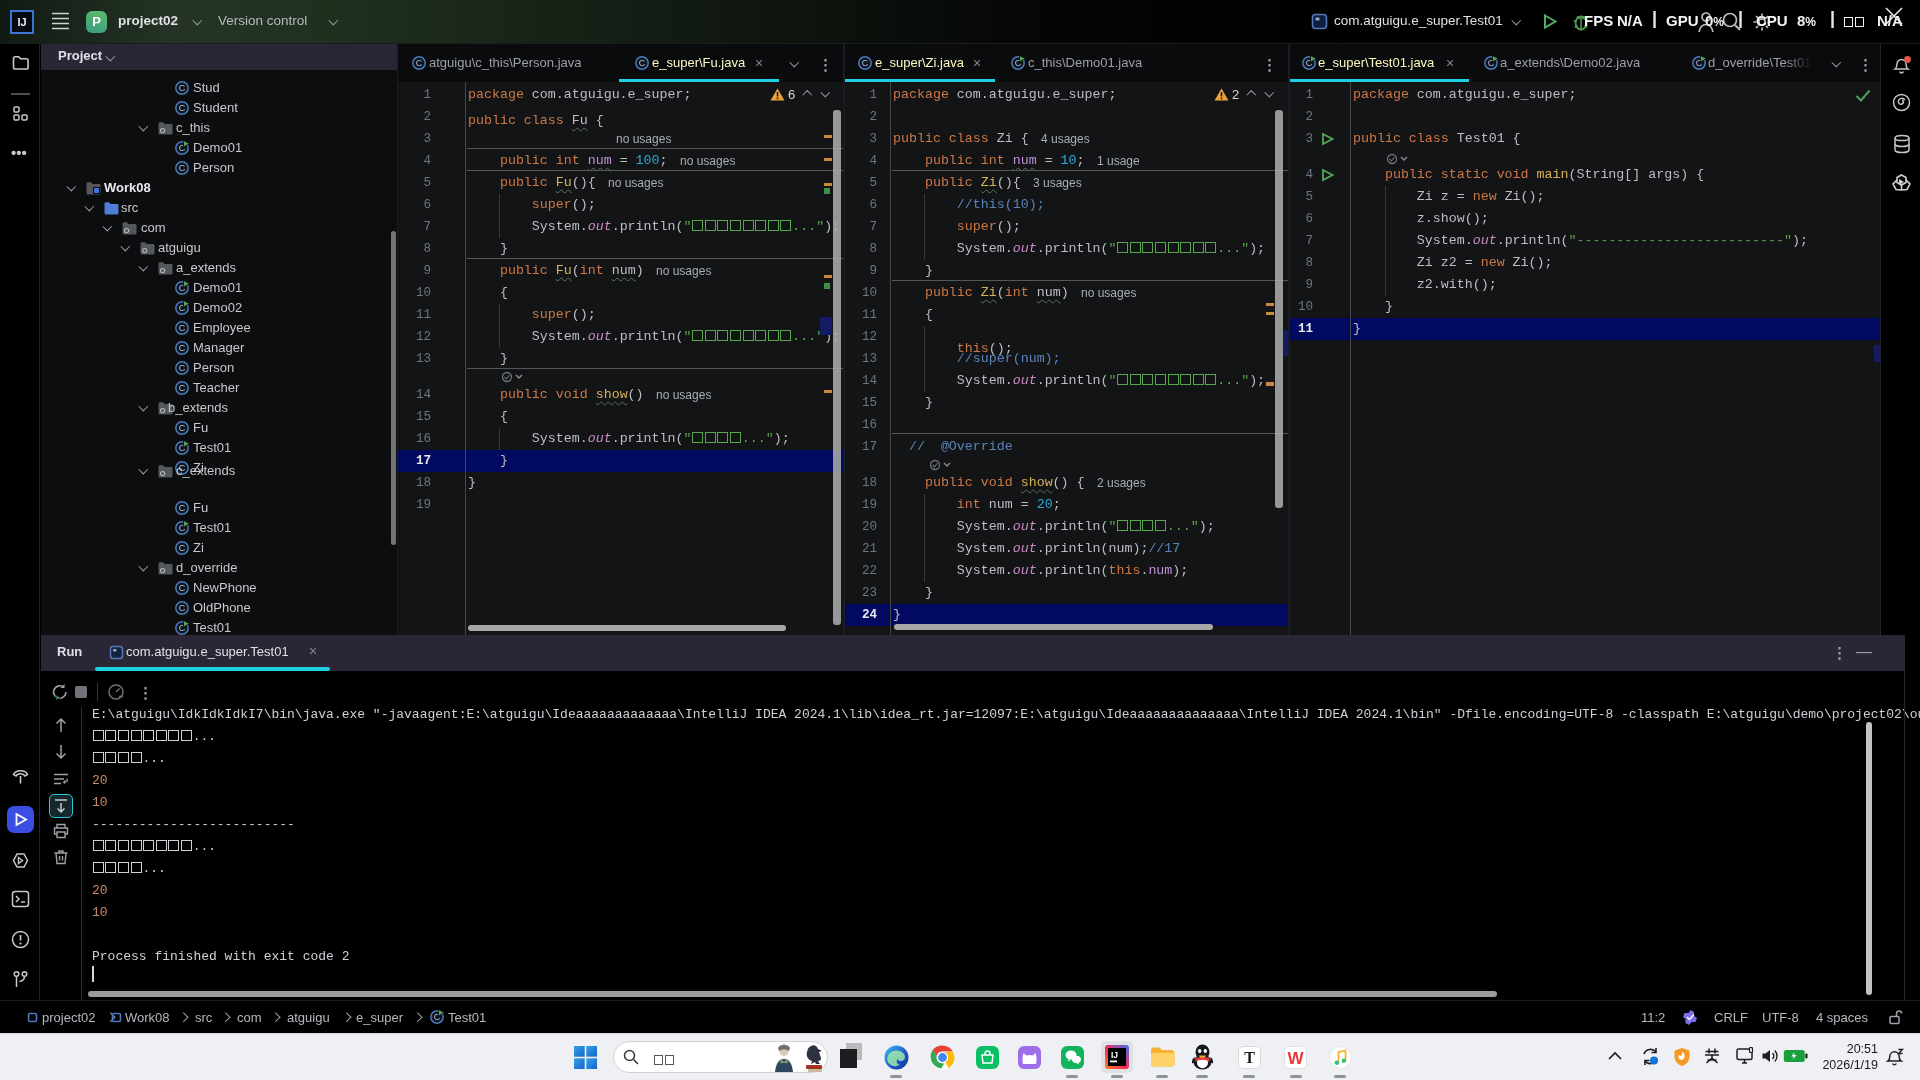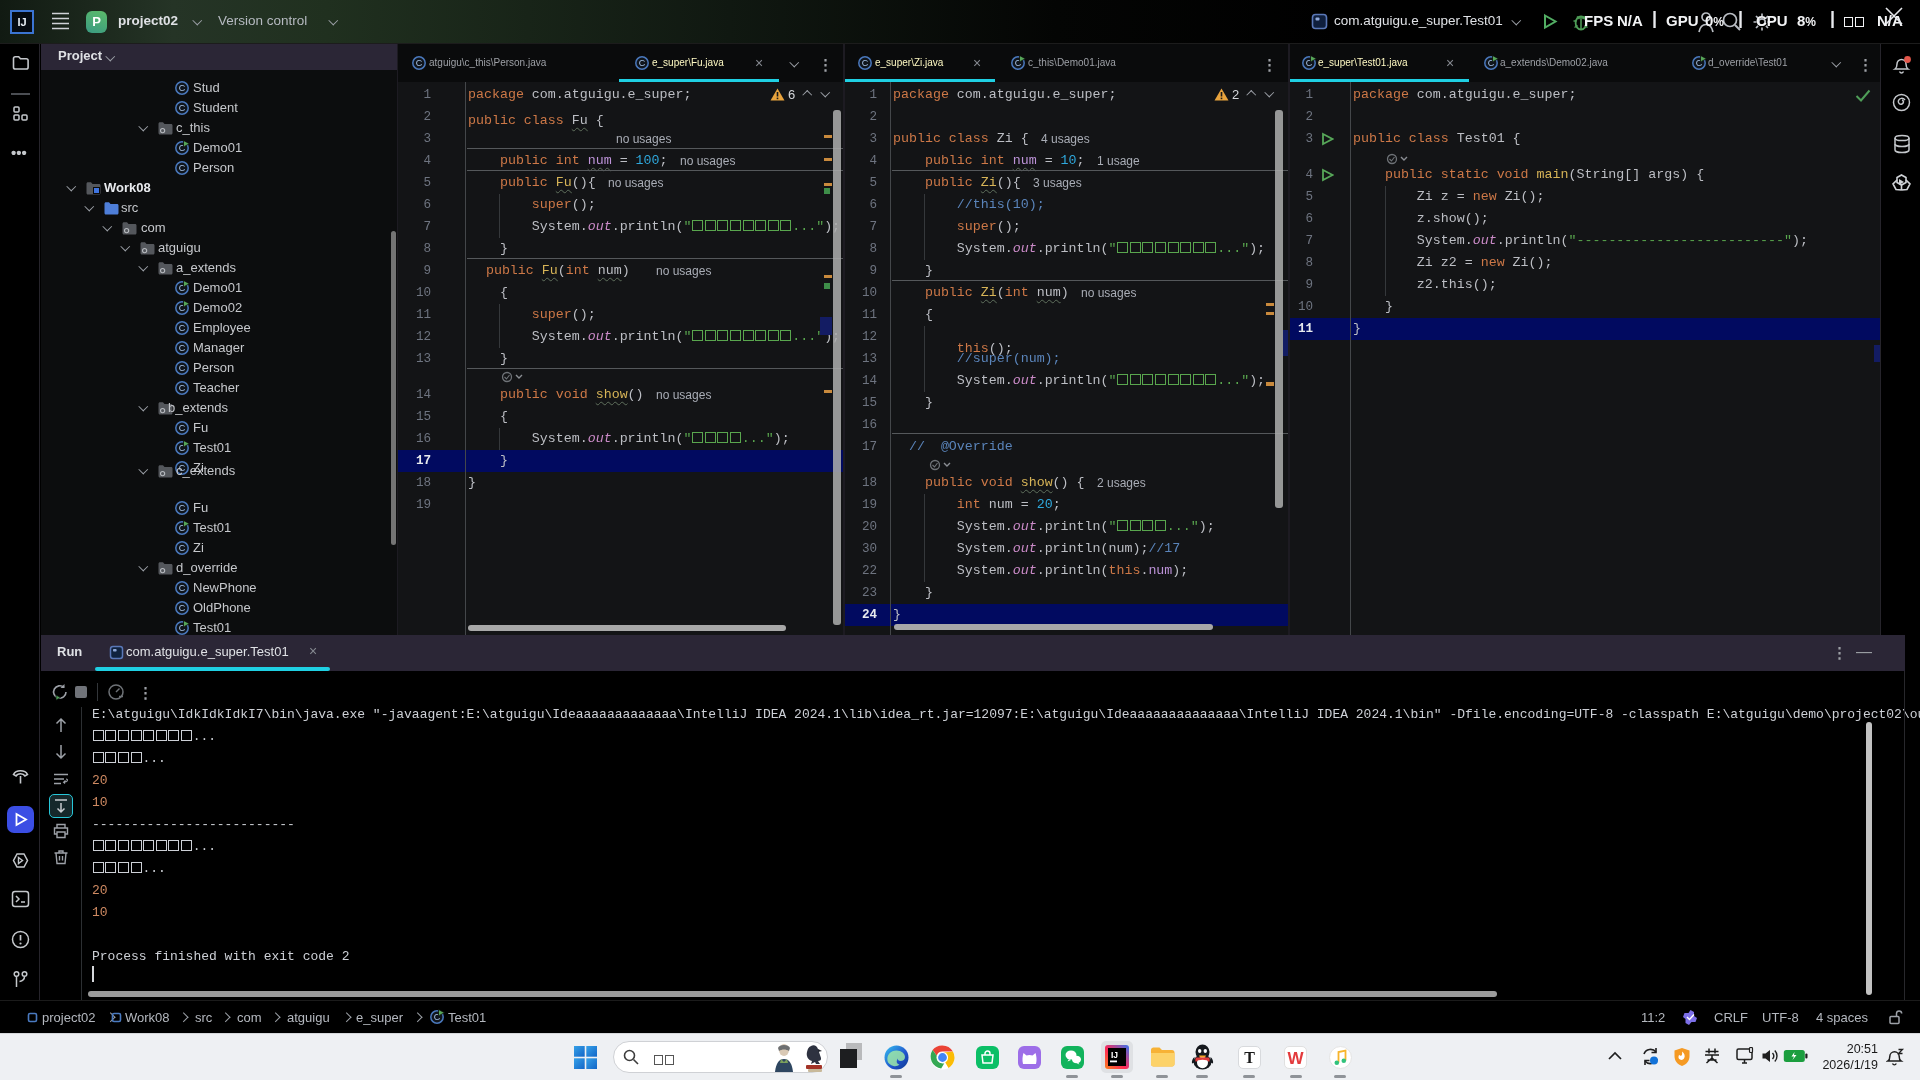--- a/index.html
+++ b/index.html
@@ -6,21 +6,21 @@
 #titlebar{position:absolute;left:0;top:0;width:1920px;height:44px;background:linear-gradient(90deg,#111a12 0,#253426 9%,#20301f 17%,#101811 38%,#040504 55%,#000 70%);border-bottom:1px solid #1c1c1c}
 #lstripe{position:absolute;left:0;top:44px;width:40px;height:956px;background:#000;border-right:1px solid #26242b}
 #tree{position:absolute;left:41px;top:44px;width:356px;height:591px;background:#0c0d0e;overflow:hidden}
 #treehdr{position:absolute;left:41px;top:44px;width:356px;height:26px;background:#2b2636}
 #treehdr .t{position:absolute;left:17px;top:4px;font-size:13px;font-weight:bold;color:#dfe1e5}
 .trow{position:absolute;height:20px;font-size:13px;color:#c6c8cc;white-space:nowrap}
 .trow span{position:absolute;top:0;line-height:20px}
 .chev{position:absolute;width:6.5px;height:6.5px;border-right:1.4px solid #9da1a8;border-bottom:1.4px solid #9da1a8;transform:rotate(45deg);top:5px}
 .vsep{position:absolute;top:44px;width:2px;height:591px;background:#1d1b22}
 .pane{position:absolute;top:44px;background:#0a0b0c;overflow:hidden}
-.tab{position:absolute;top:0;height:38px;font-size:10px;color:#9da0a6;white-space:nowrap;line-height:38px}
+.tab{position:absolute;top:0;height:38px;font-size:13px;color:#9da0a6;white-space:nowrap;line-height:38px}
 .tab.on{color:#fef9c3}
 .tabu{position:absolute;top:35px;height:3px;background:#1fd0e3}
 .ed{position:absolute;left:0;top:38px;right:0;bottom:0;background:#131416}
 .ln{position:absolute;font:12.6px "Liberation Mono",monospace;color:#6e7480;text-align:right;width:30px}
 .cl{position:absolute;font:13.3px "Liberation Mono",monospace;color:#bcbec4;white-space:pre;height:22px;line-height:22px}
 .k{color:#cd7847}.s{color:#59a64e}.n{color:#2fa8dc}.c{color:#5a84ba}.f{color:#bd93d8}.io{color:#cb8bc8;font-style:italic}.m{color:#d7b457}
 .hint{font:12px "Liberation Sans",sans-serif;color:#a9adb6}
 .u{text-decoration:underline;text-decoration-style:wavy;text-decoration-color:#5f6f5c;text-decoration-thickness:1px;text-underline-offset:3px}
 .crt{position:absolute;background:#010a60;height:22px}
 .msep{position:absolute;height:1px;background:#55585b}
@@ -393,21 +393,21 @@
         <div class="cl" style="left:70px;top:2px"><span class="k">package</span> com.atguigu.e_super;</div>
         <div class="cl" style="left:70px;top:28px"><span class="k">public class</span> <span class="u">Fu</span> {</div>
         <div class="abs hint" style="left:218px;top:46px;height:22px;line-height:22px">no usages</div>
         <div class="cl" style="left:70px;top:68px">    <span class="k">public int</span> <span class="f u">num</span> = <span class="n">100</span>;</div>
         <div class="abs hint" style="left:282px;top:68px;height:22px;line-height:22px">no usages</div>
         <div class="cl" style="left:70px;top:90px">    <span class="k">public</span> <span class="m u">Fu</span>(){</div>
         <div class="abs hint" style="left:210px;top:90px;height:22px;line-height:22px">no usages</div>
         <div class="cl" style="left:70px;top:112px">        <span class="k">super</span>();</div>
         <div class="cl" style="left:70px;top:134px;width:375px;overflow:hidden">        System.<span class="io">out</span>.println(<span class="s">"<span class="cj"></span><span class="cj"></span><span class="cj"></span><span class="cj"></span><span class="cj"></span><span class="cj"></span><span class="cj"></span><span class="cj"></span>..."</span>);</div>
         <div class="cl" style="left:70px;top:156px">    }</div>
-        <div class="cl" style="left:56px;top:178px">    <span class="k">public</span> <span class="m u">Fu</span>(<span class="k">int</span> <span class="u">num</span>)</div>
+        <div class="cl" style="left:70px;top:178px">    <span class="k">public</span> <span class="m u">Fu</span>(<span class="k">int</span> <span class="u">num</span>)</div>
         <div class="abs hint" style="left:258px;top:178px;height:22px;line-height:22px">no usages</div>
         <div class="cl" style="left:70px;top:200px">    {</div>
         <div class="cl" style="left:70px;top:222px">        <span class="k">super</span>();</div>
         <div class="cl" style="left:70px;top:244px;width:375px;overflow:hidden">        System.<span class="io">out</span>.println(<span class="s">"<span class="cj"></span><span class="cj"></span><span class="cj"></span><span class="cj"></span><span class="cj"></span><span class="cj"></span><span class="cj"></span><span class="cj"></span>..."</span>);</div>
         <div class="cl" style="left:70px;top:266px">    }</div>
         <div class="cl" style="left:70px;top:302px">    <span class="k">public void</span> <span class="m u">show</span>()</div>
         <div class="abs hint" style="left:258px;top:302px;height:22px;line-height:22px">no usages</div>
         <div class="cl" style="left:70px;top:324px">    {</div>
         <div class="cl" style="left:70px;top:346px">        System.<span class="io">out</span>.println(<span class="s">"<span class="cj"></span><span class="cj"></span><span class="cj"></span><span class="cj"></span>..."</span>);</div>
         <div class="cl" style="left:70px;top:368px">    }</div>
@@ -474,21 +474,21 @@
         <div class="ln" style="left:2px;top:226px">11</div>
         <div class="ln" style="left:2px;top:248px">12</div>
         <div class="ln" style="left:2px;top:270px">13</div>
         <div class="ln" style="left:2px;top:292px">14</div>
         <div class="ln" style="left:2px;top:314px">15</div>
         <div class="ln" style="left:2px;top:336px">16</div>
         <div class="ln" style="left:2px;top:358px">17</div>
         <div class="ln" style="left:2px;top:394px">18</div>
         <div class="ln" style="left:2px;top:416px">19</div>
         <div class="ln" style="left:2px;top:438px">20</div>
-        <div class="ln" style="left:2px;top:460px">30</div>
+        <div class="ln" style="left:2px;top:460px">21</div>
         <div class="ln" style="left:2px;top:482px">22</div>
         <div class="ln" style="left:2px;top:504px">23</div>
         <div class="ln" style="left:2px;top:526px;color:#e8eaee;font-weight:bold">24</div>
         <div class="gsep" style="left:45px;top:0;height:553px"></div>
         <div class="cl" style="left:48px;top:2px"><span class="k">package</span> com.atguigu.e_super;</div>
         <div class="cl" style="left:48px;top:46px"><span class="k">public class</span> Zi {</div>
         <div class="abs hint" style="left:196px;top:46px;height:22px;line-height:22px">4 usages</div>
         <div class="cl" style="left:48px;top:68px">    <span class="k">public int</span> <span class="f u">num</span> = <span class="n">10</span>;</div>
         <div class="abs hint" style="left:252px;top:68px;height:22px;line-height:22px">1 usage</div>
         <div class="cl" style="left:48px;top:90px">    <span class="k">public</span> <span class="m u">Zi</span>(){</div>
@@ -583,21 +583,21 @@
           <path d="M2 2l9.5 5L2 12Z" fill="none" stroke="#57a759" stroke-width="1.8"></path>
         </svg>
         <div class="gsep" style="left:60px;top:0;height:553px"></div>
         <div class="cl" style="left:63px;top:2px"><span class="k">package</span> com.atguigu.e_super;</div>
         <div class="cl" style="left:63px;top:46px"><span class="k">public class</span> Test01 {</div>
         <div class="cl" style="left:63px;top:82px">    <span class="k">public static void</span> <span class="m">main</span>(String[] args) {</div>
         <div class="cl" style="left:63px;top:104px">        Zi z = <span class="k">new</span> Zi();</div>
         <div class="cl" style="left:63px;top:126px">        z.show();</div>
         <div class="cl" style="left:63px;top:148px">        System.<span class="io">out</span>.println(<span class="s">"--------------------------"</span>);</div>
         <div class="cl" style="left:63px;top:170px">        Zi z2 = <span class="k">new</span> Zi();</div>
-        <div class="cl" style="left:63px;top:192px">        z2.this();</div>
+        <div class="cl" style="left:63px;top:192px">        z2.with();</div>
         <div class="cl" style="left:63px;top:214px">    }</div>
         <div class="cl" style="left:63px;top:236px">}</div>
         <div class="ig" style="left:95px;top:104px;height:110px"></div>
         <svg class="abs" style="left:96px;top:71px" width="22" height="12" viewBox="0 0 22 12">
           <circle cx="6" cy="6" r="4.5" fill="none" stroke="#6e7277" stroke-width="1.3"></circle>
           <path d="M3.5 6l2 2 3-4" stroke="#6e7277" fill="none" stroke-width="1.1"></path>
           <path d="M15 4l3 3 3-3" stroke="#8a8e93" fill="none" stroke-width="1.4"></path>
         </svg>
         <svg class="abs" style="left:565px;top:7px" width="16" height="13" viewBox="0 0 16 13">
           <path d="M1.5 7l4.5 4.5L14.5 1.5" fill="none" stroke="#4f9e58" stroke-width="2"></path>

